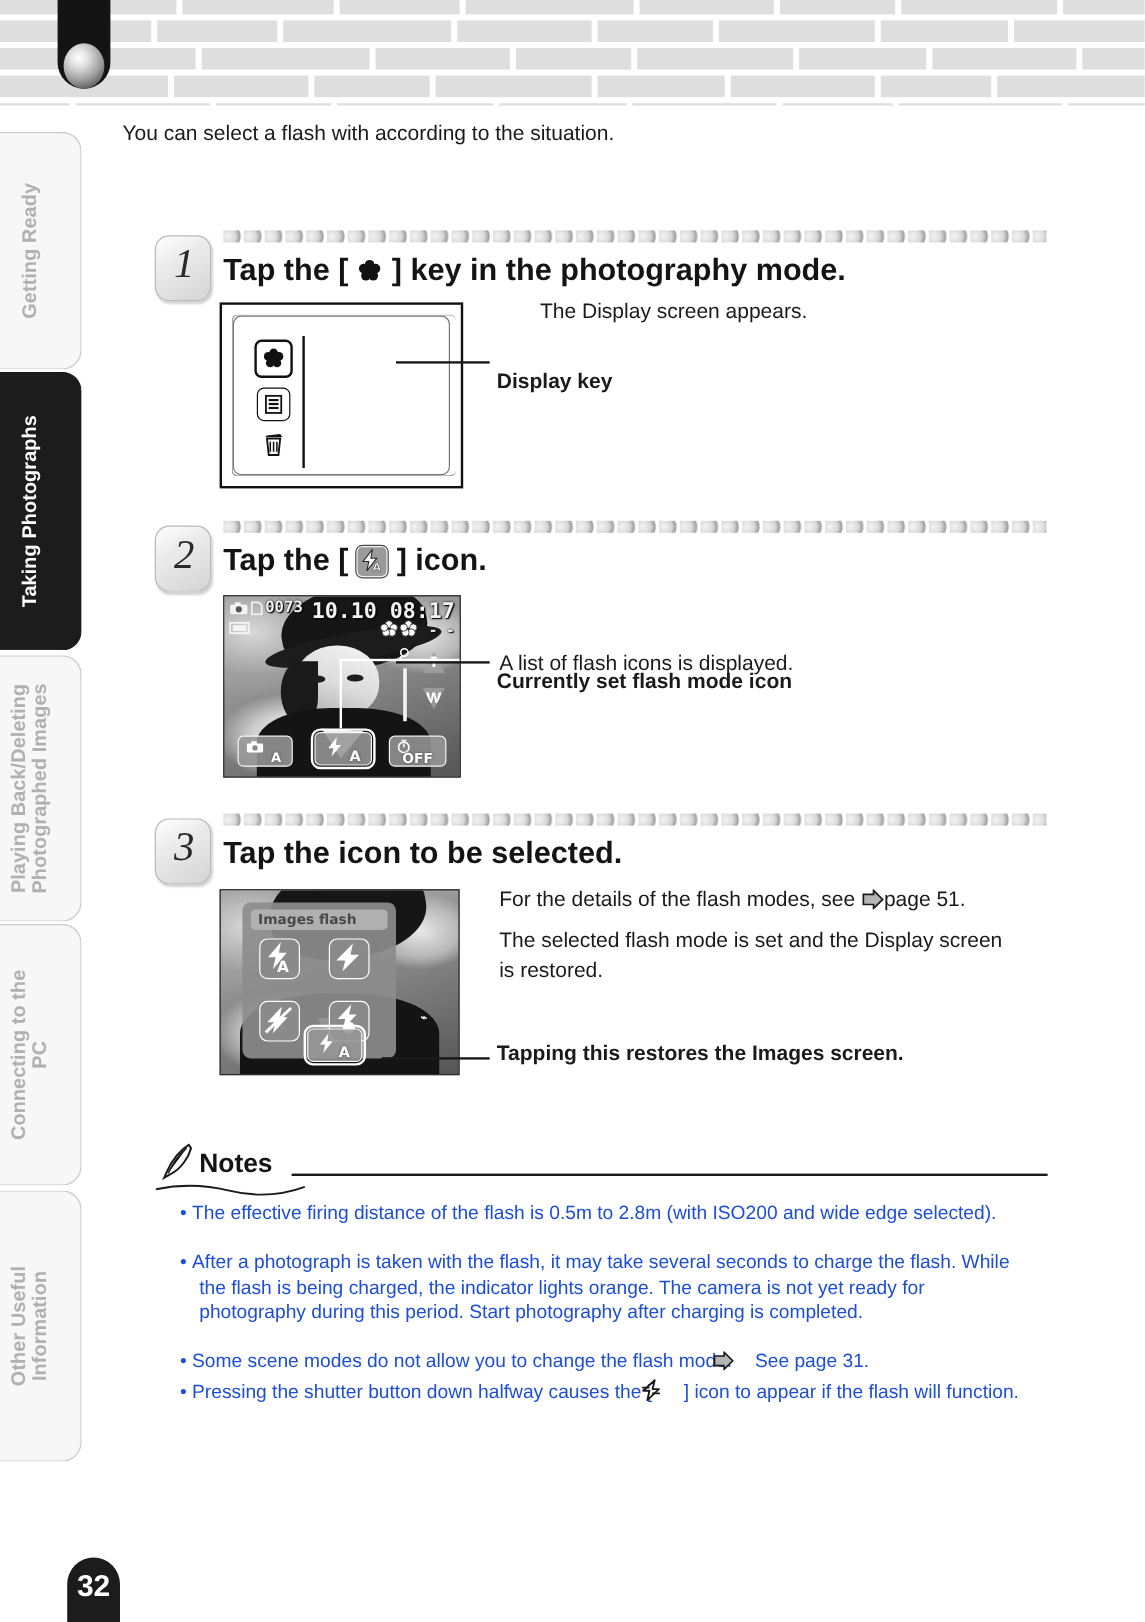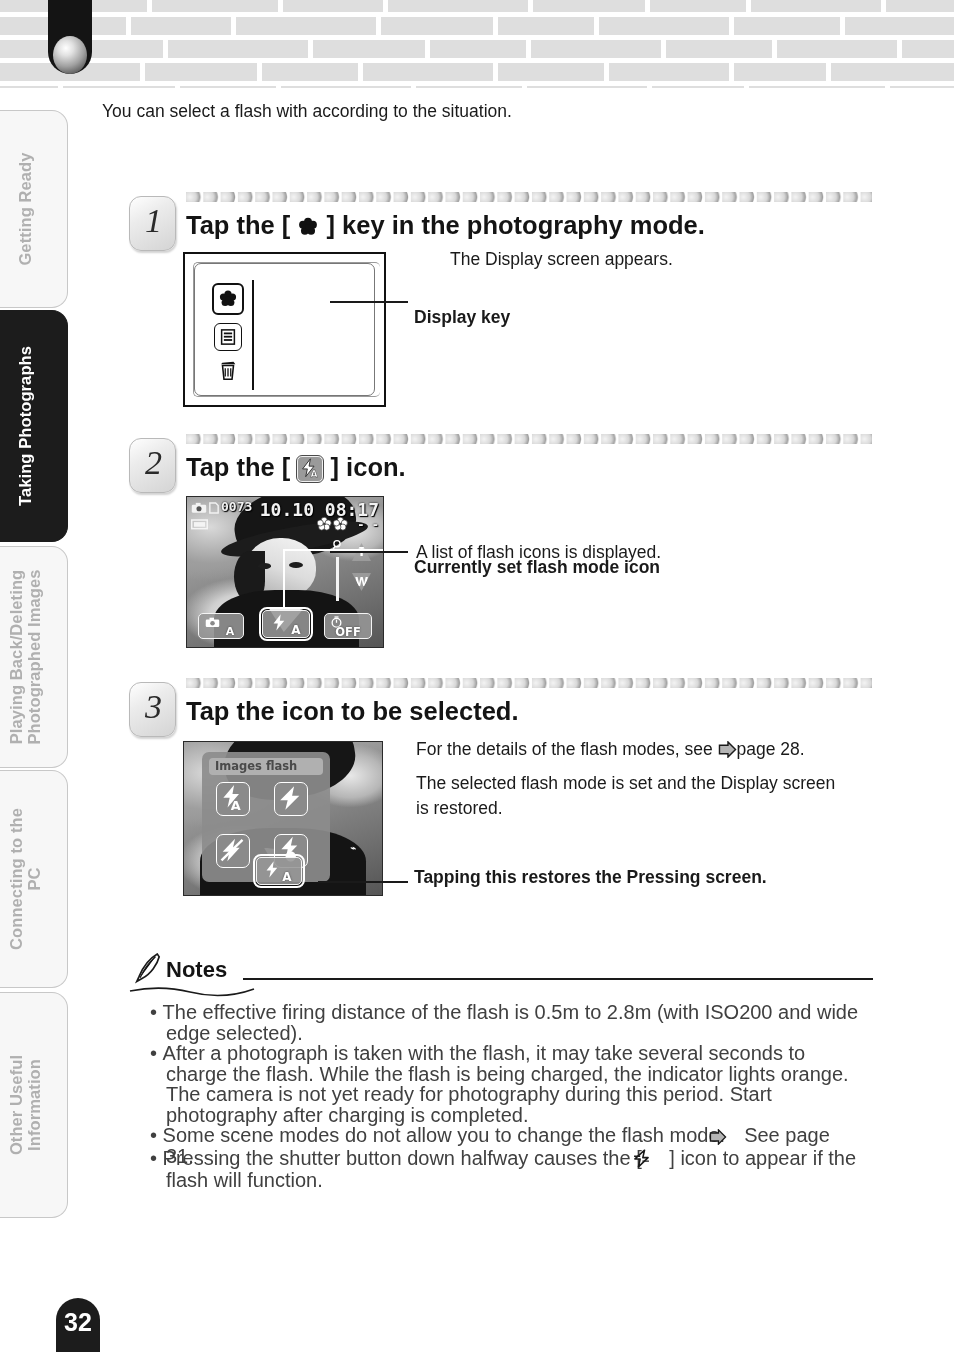--- a/index.html
+++ b/index.html
@@ -386,23 +386,23 @@
   #notes-rule {
     position: absolute;
     left: 243px; top: 978px;
     width: 630px; height: 2px;
     background: #1a1a1a;
   }
   .note-item {
     position: absolute;
     left: 150px;
     width: 710px;
-    font-size: 20px;
+    font-size: 16px;
     line-height: 20.5px;
-    color: #404040;
+    color: #1d4ed8;
     text-indent: -16px;
     padding-left: 16px;
     box-sizing: border-box;
   }
 </style>
 </head>
 <body>
 
 <div id="header">
   <div id="brick-wall">
@@ -707,25 +707,25 @@
     </div>
     <div style="position:absolute;right:26px;bottom:42px;color:#fff;font-size:9px;font-weight:bold;">⌁</div>
   </div>
 
   <div class="step-body" style="left:416px; top:739px;">
     <span>For the details of the flash modes, see</span>
     <span class="ico ico-arrow">
       <svg viewBox="0 0 20 18" width="19" height="17">
         <path d="M1.5 4.5 h9 V1 l8 8 l-8 8 v-3.5 h-9 Z" fill="#b5b5b5" stroke="#1a1a1a" stroke-width="1.5"></path>
       </svg>
-    </span><span>page 28.</span>
+    </span><span>page 51.</span>
   </div>
   <div class="step-body" style="left:416px; top:771px; width:430px; line-height:25px;">The selected flash mode is set and the Display screen is restored.</div>
   <div class="callout-line" style="left:318px; top:881px; width:90px;"></div>
-  <div class="step-body bold" style="left:414px; top:867px;">Tapping this restores the Pressing screen.</div>
+  <div class="step-body bold" style="left:414px; top:867px;">Tapping this restores the Images screen.</div>
 </div>
 
 <div id="notes">
   <div style="position:absolute;left:134px;top:952px;">
     <svg viewBox="0 0 30 34" width="28" height="32">
       <path d="M25 2 C18 6 10 15 5.5 26 L3 31.5 L9 28 C18 23.5 25 13 27 5 Z" fill="#fff" stroke="#1a1a1a" stroke-width="1.8"></path>
       <path d="M23 5 C16 11 10 20 6.5 27.5" stroke="#1a1a1a" stroke-width="1.3"></path>
     </svg>
   </div>
   <div id="notes-title">Notes</div>

